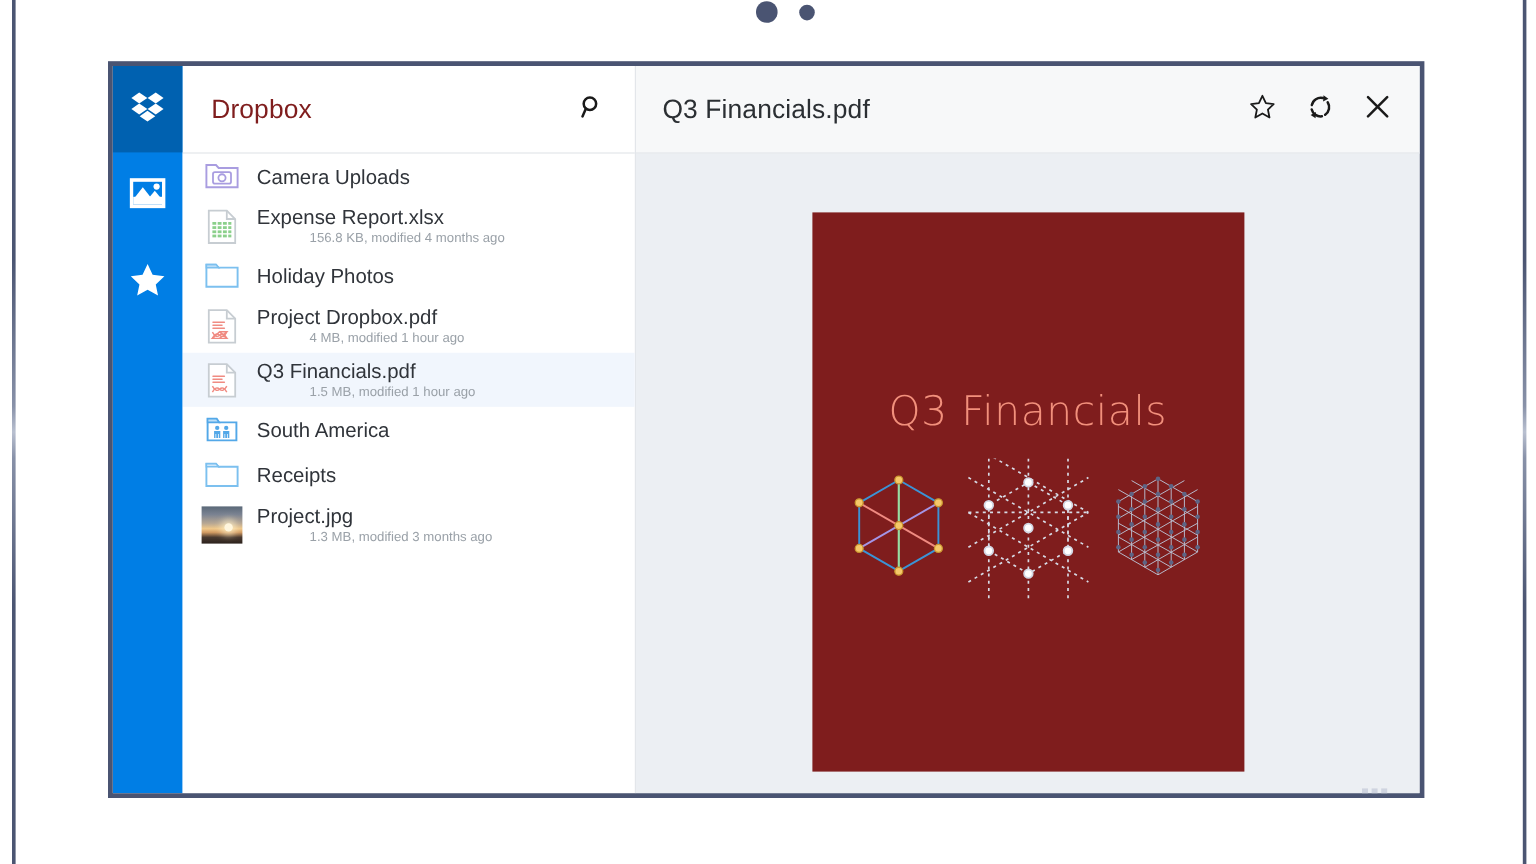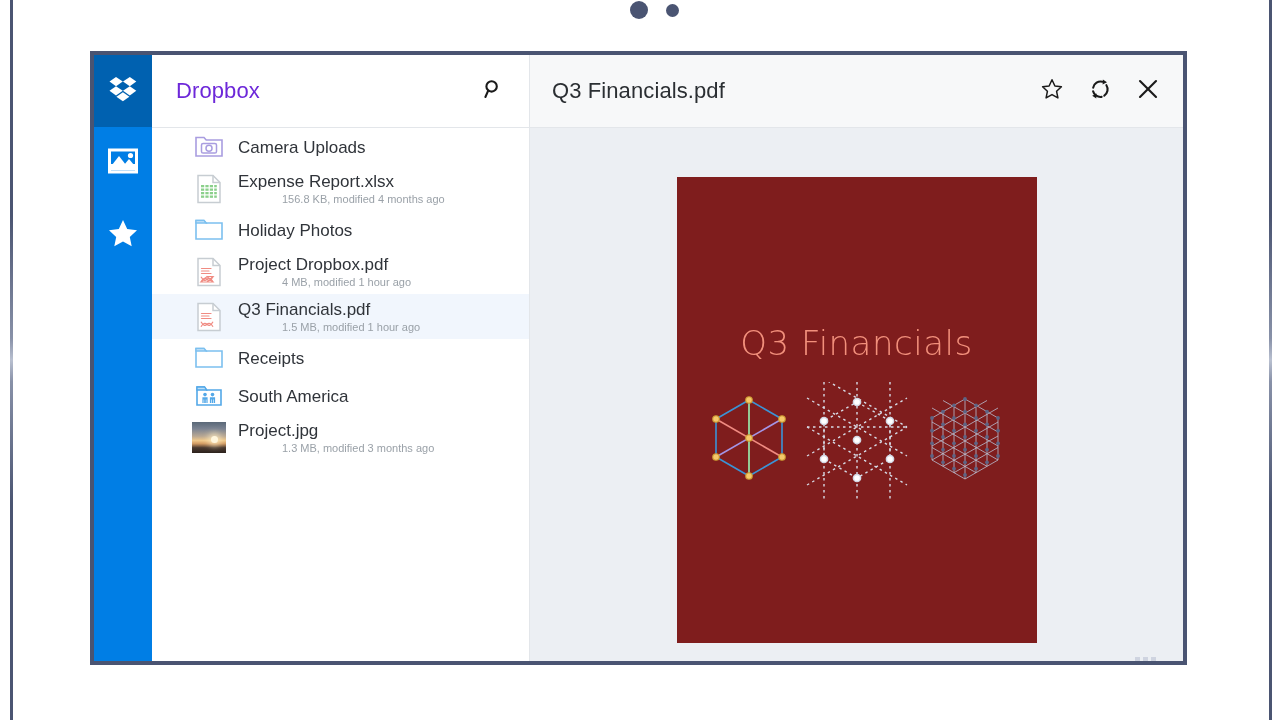--- a/index.html
+++ b/index.html
@@ -107,38 +107,38 @@
     height: 73px;
     flex: 0 0 73px;
     display: flex;
     align-items: center;
     padding: 0 22px 0 24px;
     border-bottom: 1px solid #e3e6ea;
     box-sizing: border-box;
   }
   .filecol-title {
     font-size: 22px;
-    color: #6d28d9;
+    color: #7f1d1d;
     font-weight: 400;
     letter-spacing: .1px;
     flex: 1;
   }
   .search-btn {
     width: 28px; height: 28px;
     display: flex; align-items: center; justify-content: center;
     cursor: pointer;
   }
 
   .filelist { flex: 1; overflow: hidden; }
 
   .file-row {
     display: flex;
     align-items: center;
     height: 38px;
-    padding: 0 12px 0 40px;
+    padding: 0 12px 0 16px;
     cursor: default;
   }
   .file-row.tall { height: 45px; }
   .file-row.selected { background: #f1f6fd; }
 
   .file-ico {
     width: 34px;
     flex: 0 0 34px;
     height: 34px;
     display: flex;
@@ -410,44 +410,44 @@
           </div>
           <div class="file-text">
             <span class="file-name">Q3 Financials.pdf</span>
             <span class="file-meta">1.5 MB, modified 1 hour ago</span>
           </div>
         </div>
 
         <div class="file-row">
           <div class="file-ico">
             <svg width="30" height="26" viewBox="0 0 30 26">
-              <path d="M2 6 L2 3.5 L10 3.5 L12.2 6 L28 6 L28 22 L2 22 Z" fill="#ffffff" stroke="#7cc0ef" stroke-width="1.6"></path>
-              <path d="M2 6 L12.2 6 L10 3.5 L2 3.5 Z" fill="#cfe7fa" stroke="#7cc0ef" stroke-width="1.3"></path>
-            </svg>
-          </div>
-          <div class="file-text">
-            <span class="file-name">Receipts</span>
-          </div>
-        </div>
-
-        <div class="file-row">
-          <div class="file-ico">
-            <svg width="30" height="26" viewBox="0 0 30 26">
               <path d="M3 7 L3 4 L10.5 4 L12.6 7 L27 7 L27 22 L3 22 Z" fill="#ffffff" stroke="#53a8e8" stroke-width="1.6"></path>
               <path d="M3 7 L12.6 7 L10.5 4 L3 4 Z" fill="#bcdff8" stroke="#53a8e8" stroke-width="1.3"></path>
               <g fill="#53a8e8">
                 <circle cx="11" cy="11.6" r="1.8"></circle>
                 <path d="M8.4 14.2 L13.6 14.2 L13.6 20 L12.4 20 L12.4 16.6 L11.8 16.6 L11.8 20 L10.2 20 L10.2 16.6 L9.6 16.6 L9.6 20 L8.4 20 Z"></path>
                 <circle cx="18.5" cy="11.6" r="1.8"></circle>
                 <path d="M15.9 14.2 L21.1 14.2 L21.1 20 L19.9 20 L19.9 16.6 L19.3 16.6 L19.3 20 L17.7 20 L17.7 16.6 L17.1 16.6 L17.1 20 L15.9 20 Z"></path>
               </g>
             </svg>
           </div>
           <div class="file-text">
             <span class="file-name">South America</span>
+          </div>
+        </div>
+
+        <div class="file-row">
+          <div class="file-ico">
+            <svg width="30" height="26" viewBox="0 0 30 26">
+              <path d="M2 6 L2 3.5 L10 3.5 L12.2 6 L28 6 L28 22 L2 22 Z" fill="#ffffff" stroke="#7cc0ef" stroke-width="1.6"></path>
+              <path d="M2 6 L12.2 6 L10 3.5 L2 3.5 Z" fill="#cfe7fa" stroke="#7cc0ef" stroke-width="1.3"></path>
+            </svg>
+          </div>
+          <div class="file-text">
+            <span class="file-name">Receipts</span>
           </div>
         </div>
 
         <div class="file-row tall">
           <div class="file-ico">
             <div class="thumb"></div>
           </div>
           <div class="file-text">
             <span class="file-name">Project.jpg</span>
             <span class="file-meta">1.3 MB, modified 3 months ago</span>

